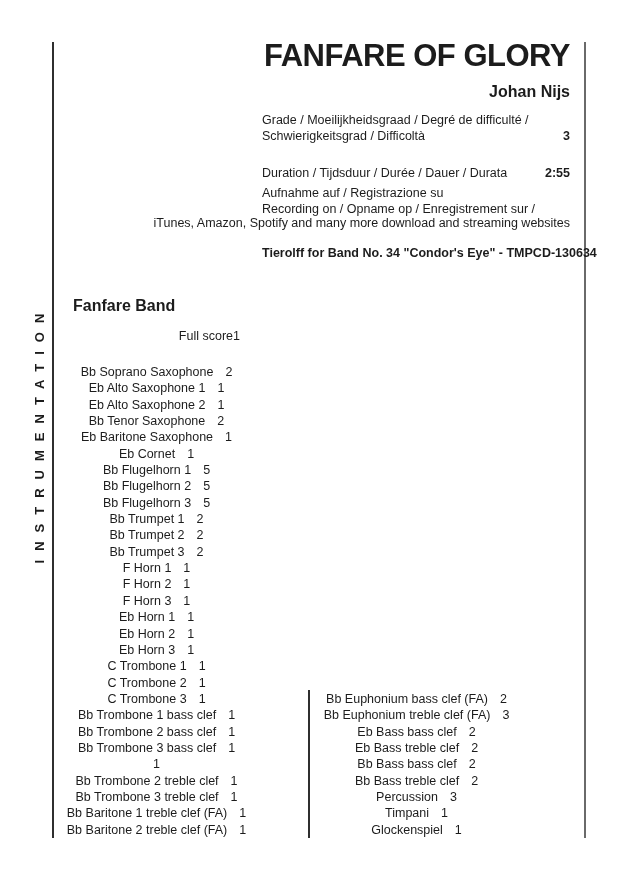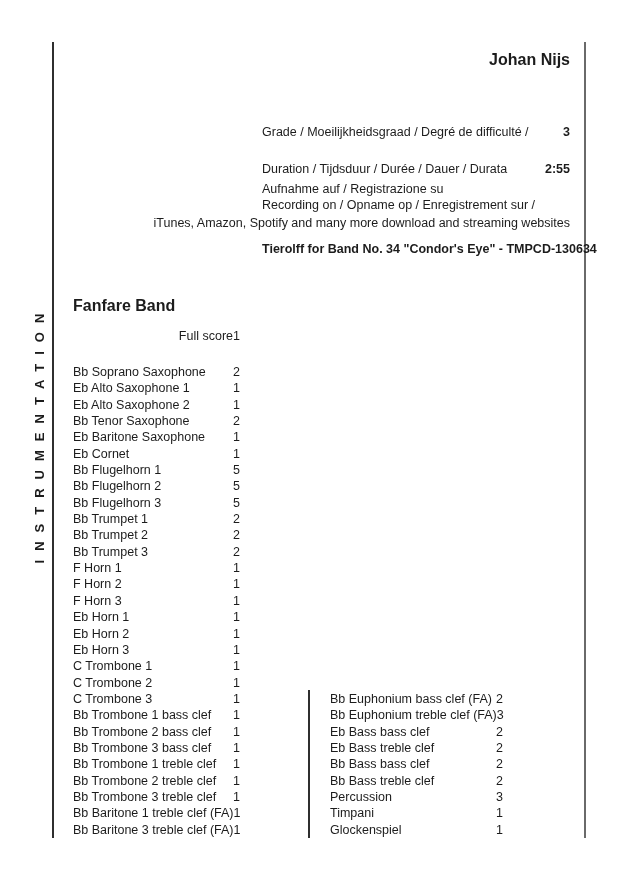--- a/index.html
+++ b/index.html
@@ -37,21 +37,21 @@
     font-size:31px;font-weight:bold;line-height:32px;
     letter-spacing:-0.5px;white-space:nowrap;
   }
   .composer{
     margin-top:9px;
     font-size:16px;font-weight:bold;line-height:22px;
   }
 
   .info{
     position:absolute;
-    left:262px;top:124px;width:308px;
+    left:262px;top:112px;width:308px;
     font-size:12.5px;line-height:16px;
   }
   .info-row{display:flex;justify-content:space-between;align-items:flex-end;}
   .info-val{font-weight:bold;}
   .mt3{margin-top:21px;}
   .mt4{margin-top:4px;}
   .album-line{font-weight:bold;white-space:nowrap;margin-top:28px;}
   .streaming-line{
     position:absolute;
     left:120px;top:215px;width:450px;
@@ -65,43 +65,45 @@
   }
   .score-row{
     position:absolute;left:73px;top:328px;width:167px;
     display:flex;justify-content:flex-end;
     font-size:12.5px;line-height:16px;
   }
   .inst-list{position:absolute;font-size:12.5px;}
   .list-left{left:73px;top:364px;width:167px;}
   .list-right{left:330px;top:691px;width:173px;}
   .inst-row{
-    display:flex;justify-content:space-between;align-items:center;
-    height:16.35px;line-height:16.35px;white-space:nowrap;
+    display:flex;justify-content:center;align-items:center;
+    height:16.35px;line-height:16.35px;white-space:nowrap;gap:12px;
   }
 </style>
 </head>
 <body>
 
 <div class="page">
 
   <div class="rule rule-left"></div>
   <div class="rule rule-right"></div>
   <div class="rule rule-mid"></div>
 
   <div class="v-label">INSTRUMENTATION</div>
 
   <div class="header">
+    <div class="title">FANFARE OF GLORY</div>
     <div class="composer">Johan Nijs</div>
   </div>
 
   <div class="info">
     <div class="info-row">
       <div>
         <div>Grade / Moeilijkheidsgraad / Degré de difficulté /</div>
+        <div>Schwierigkeitsgrad / Difficoltà</div>
       </div>
       <div class="info-val">3</div>
     </div>
     <div class="info-row mt3">
       <div>Duration / Tijdsduur / Durée / Dauer / Durata</div>
       <div class="info-val">2:55</div>
     </div>
     <div class="mt4">
       <div>Aufnahme auf / Registrazione su</div>
       <div>Recording on / Opname op / Enregistrement sur /</div>
@@ -234,41 +236,40 @@
         <span>Bb Trombone 2 bass clef</span>
         <span>1</span>
       </div>
 
       <div class="inst-row">
         <span>Bb Trombone 3 bass clef</span>
         <span>1</span>
       </div>
 
       <div class="inst-row">
-        <span>Bb Trombone 1 treble clef</span>
         <span>1</span>
       </div>
 
       <div class="inst-row">
         <span>Bb Trombone 2 treble clef</span>
         <span>1</span>
       </div>
 
       <div class="inst-row">
         <span>Bb Trombone 3 treble clef</span>
         <span>1</span>
       </div>
 
       <div class="inst-row">
         <span>Bb Baritone 1 treble clef (FA)</span>
         <span>1</span>
       </div>
 
       <div class="inst-row">
-        <span>Bb Baritone 3 treble clef (FA)</span>
+        <span>Bb Baritone 2 treble clef (FA)</span>
         <span>1</span>
       </div>
     </div>
 
   <div class="inst-list list-right">
 
       <div class="inst-row">
         <span>Bb Euphonium bass clef (FA)</span>
         <span>2</span>
       </div>

